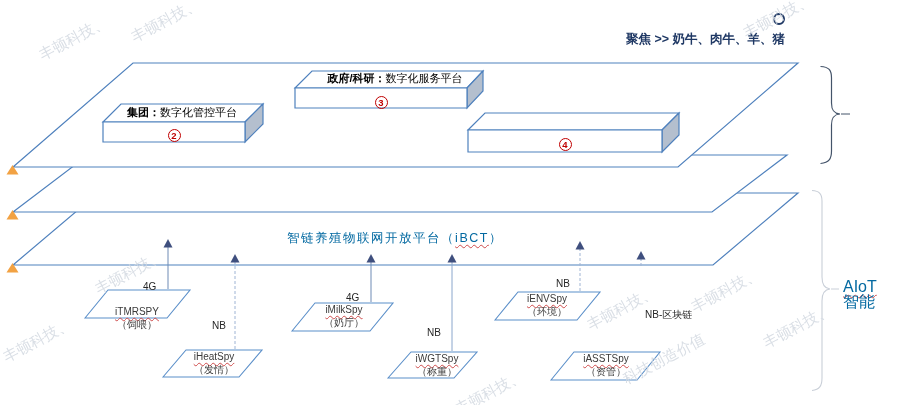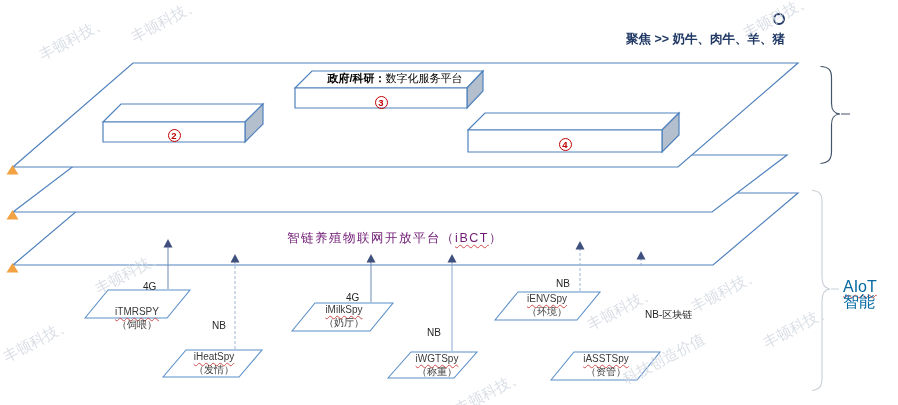--- a/index.html
+++ b/index.html
@@ -20,21 +20,21 @@
   .box-title{font-size:11px;color:#000;white-space:nowrap;}
   .box-title .bold{font-weight:bold;}
   .b2-title{left:104px;top:105px;width:156px;}
   .b2-num{left:103px;top:123px;width:142px;}
   .b3-title{left:303px;top:71px;width:184px;}
   .b3-num{left:295px;top:90px;width:172px;}
   .b4-title{left:469px;top:113px;width:206px;}
   .b4-num{left:468px;top:132px;width:194px;}
   
   .saas-line{left:140px;top:183px;width:480px;font-size:13px;font-weight:bold;color:#000;}
-  .iot-line{left:190px;top:230px;width:410px;font-size:12.5px;color:#701a75;letter-spacing:1.5px;}
+  .iot-line{left:190px;top:230px;width:410px;font-size:12.5px;color:#0369a1;letter-spacing:1.5px;}
   
   .sol-label{left:900px;top:105px;font-size:11.5px;color:#44546a;line-height:15px;font-weight:normal;}
   .aiot-label{left:843px;top:279px;font-size:16px;color:#0369a1;line-height:15px;}
   .sol-label span,.aiot-label span{display:block;}
   
   .dev{font-size:10px;line-height:12.5px;color:#3a3a3a;}
   .dev span{display:block;}
   .d1{left:93px;top:306px;width:88px;}
   .d2{left:170px;top:351px;width:88px;}
   .d3{left:300px;top:304px;width:88px;}
@@ -107,20 +107,21 @@
     <path fill="none" stroke="#c9cfd8" stroke-width="1.1" d="M812,190.5 C819.5,191 822,194 822,201 L822,277 C822,284 824,288.5 830,289
              C824,289.5 822,294 822,301 L822,378 C822,386 819.5,389.5 812,390.5"></path>
     <line x1="831" y1="289" x2="839" y2="289" stroke="#c9cfd8" stroke-width="1"></line>
   </svg>
 
   <div class="t header">
     <span class="focus-ring"></span>
     <span>聚焦 &gt;&gt; 奶牛、肉牛、羊、猪</span>
   </div>
 
+  <div class="t box-title center b2-title"><span class="bold">集团：</span><span>数字化管控平台</span></div>
   <div class="t center b2-num"><span class="circle-num">2</span></div>
 
   <div class="t box-title center b3-title"><span class="bold">政府/科研：</span><span>数字化服务平台</span></div>
   <div class="t center b3-num"><span class="circle-num">3</span></div>
 
   <div class="t center b4-num"><span class="circle-num">4</span></div>
 
 
   <div class="t center iot-line"><span>智链养殖物联网开放平台（</span><span class="sq">iBCT</span><span>）</span></div>
 

